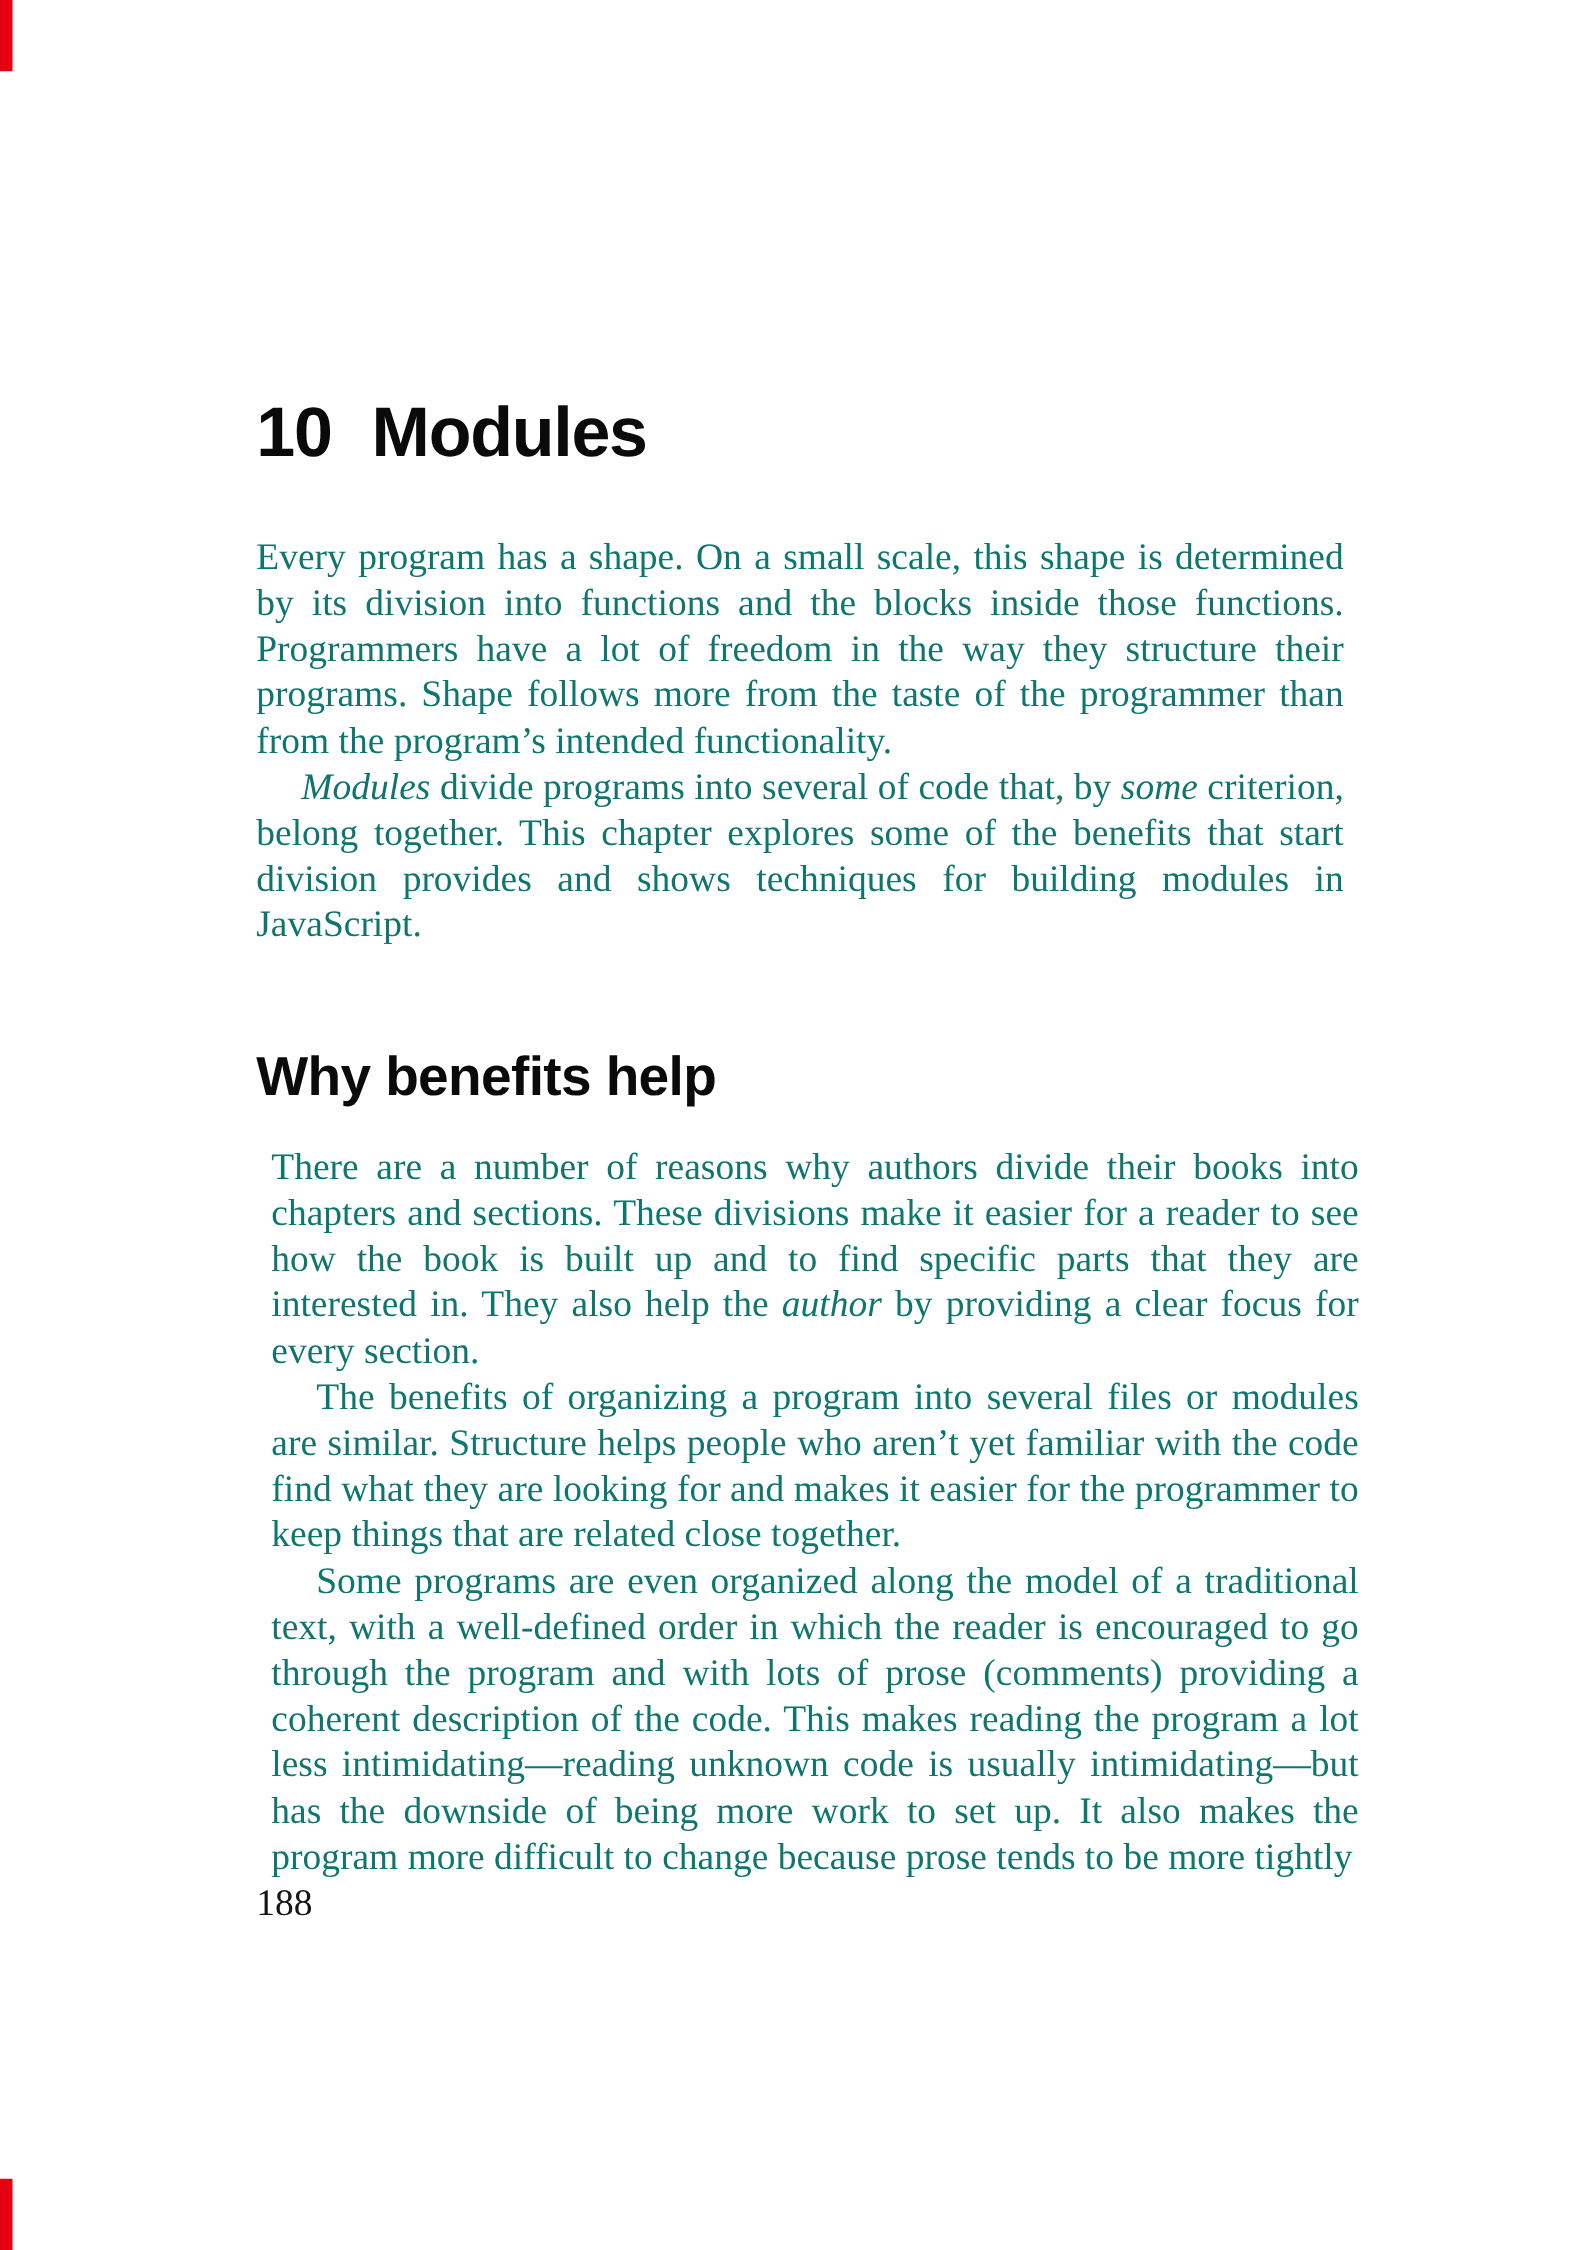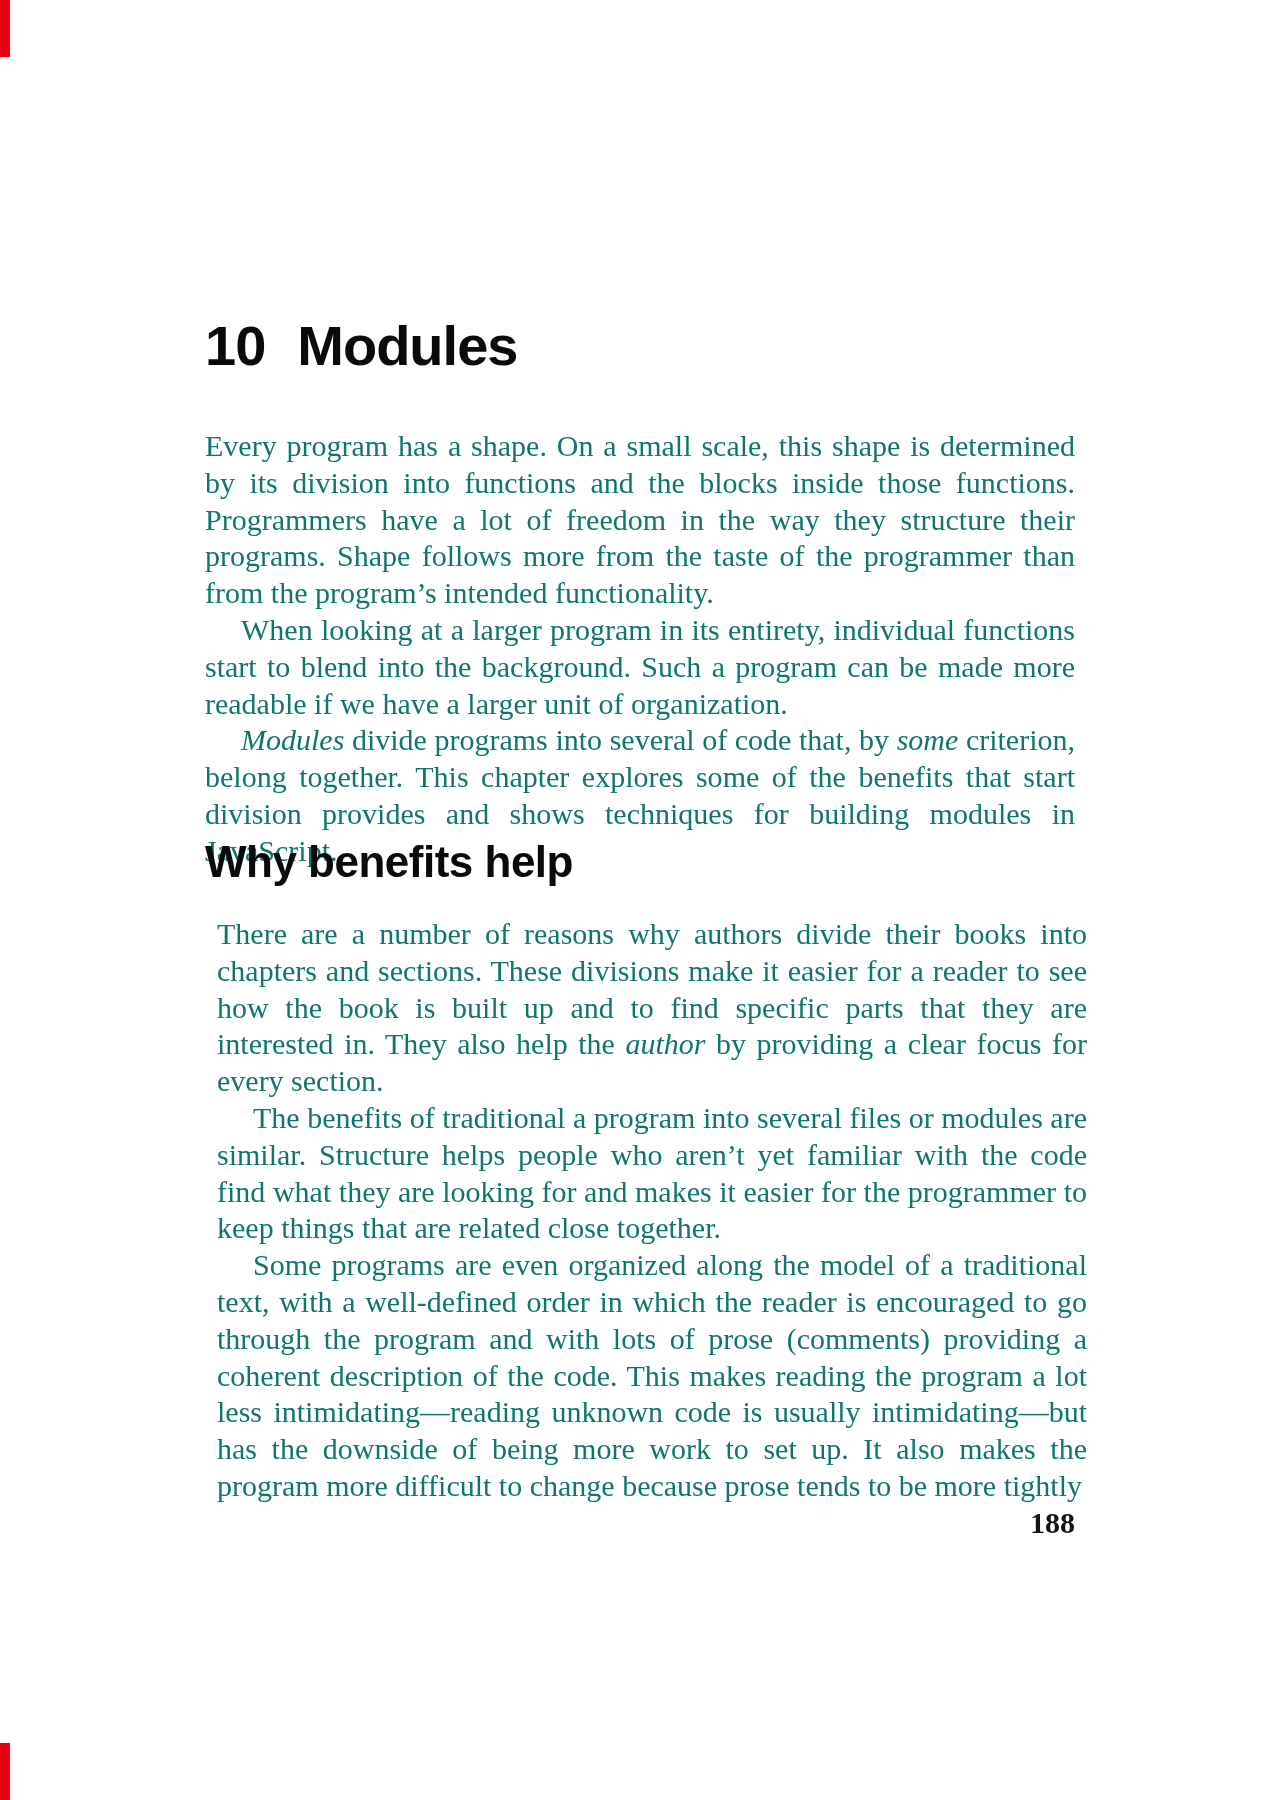--- a/index.html
+++ b/index.html
@@ -82,50 +82,48 @@
     white-space: nowrap;
   }
 
   #section-block { top: 916px; margin-left: 12px; }
 
   .page-footer {
     position: absolute;
     left: 205px;
     top: 1508px;
     width: 870px;
-    text-align: right;
-    font-weight: bold;
+    text-align: left;
   }
   .page-footer .page-number {
     font-size: 30px;
     line-height: 1;
     color: #141414;
   }
 </style>
 </head>
 <body>
 
 <div class="page">
 
   <div class="edge-marker top" style="background: rgb(230, 0, 18);"></div>
   <div class="edge-marker bottom" style="background: rgb(230, 0, 18);"></div>
 
   <h1 class="chapter-title"><span class="chapter-number">10</span><span class="chapter-name">Modules</span></h1>
 
   <section class="textcol" id="intro-block">
       <p><span>Every program has a shape. On a small scale, this shape is determined by its division into functions and the blocks inside those functions. Programmers have a lot of freedom in the way they structure their programs. Shape follows more from the taste of the programmer than from the program’s intended functionality.</span></p>
-      <p class="indent"><span>When looking at a larger program in its entirety, individual functions start to blend into the background. Such a program can be made more readable if we have a larger unit of organization.</span></p>
       <p class="indent"><em>Modules</em><span> divide programs into several of code that, by </span><em>some</em><span> criterion, belong together. This chapter explores some of the benefits that start division provides and shows techniques for building modules in JavaScript.</span></p>
     </section>
 
   <h2 class="section-heading">Why benefits help</h2>
 
   <section class="textcol" id="section-block">
       <p><span>There are a number of reasons why authors divide their books into chapters and sections. These divisions make it easier for a reader to see how the book is built up and to find specific parts that they are interested in. They also help the </span><em>author</em><span> by providing a clear focus for every section.</span></p>
-      <p class="indent"><span>The benefits of traditional a program into several files or modules are similar. Structure helps people who aren’t yet familiar with the code find what they are looking for and makes it easier for the programmer to keep things that are related close together.</span></p>
+      <p class="indent"><span>The benefits of organizing a program into several files or modules are similar. Structure helps people who aren’t yet familiar with the code find what they are looking for and makes it easier for the programmer to keep things that are related close together.</span></p>
       <p class="indent"><span>Some programs are even organized along the model of a traditional text, with a well-defined order in which the reader is encouraged to go through the program and with lots of prose (comments) providing a coherent description of the code. This makes reading the program a lot less intimidating—reading unknown code is usually intimidating—but has the downside of being more work to set up. It also makes the program more difficult to change because prose tends to be more tightly</span></p>
     </section>
 
   <footer class="page-footer">
     <span class="page-number">188</span>
   </footer>
 
 </div>
 
 </body></html>

